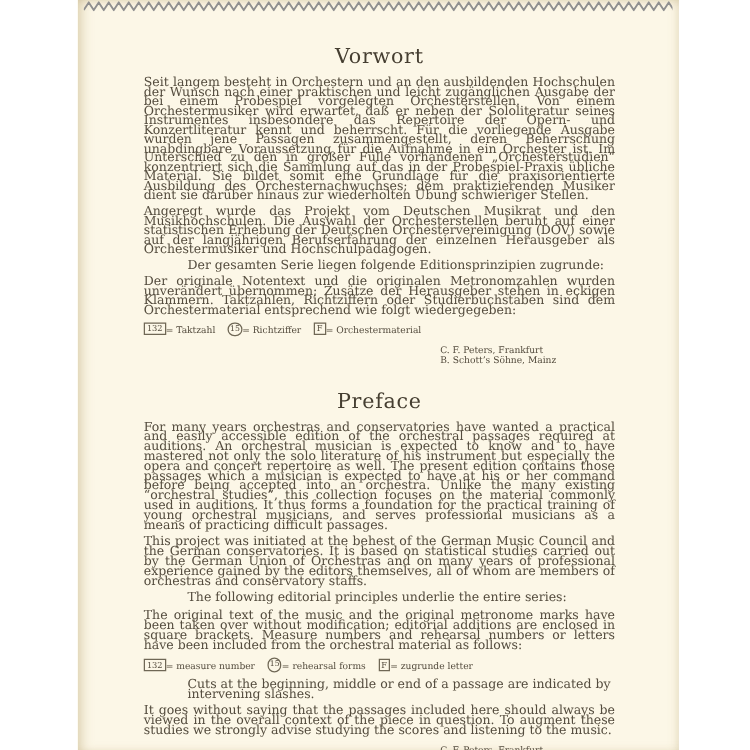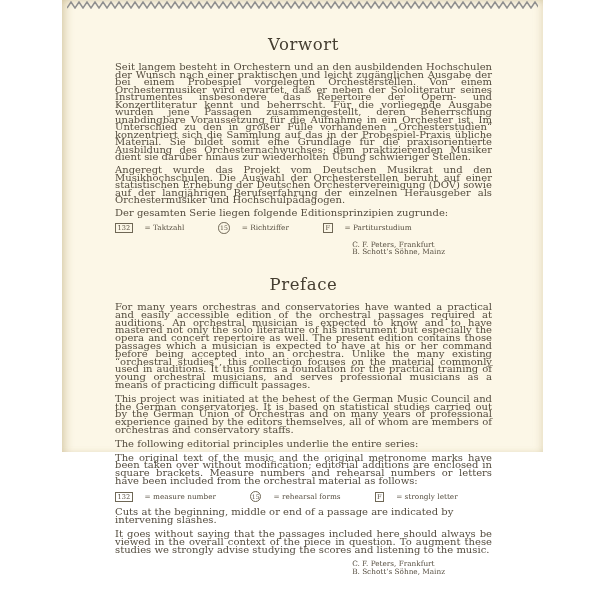--- a/index.html
+++ b/index.html
@@ -4,21 +4,21 @@
 <style>
   html,body{margin:0;padding:0;}
   body{
     width:600px;height:600px;
     background:#ffffff;
     font-family:"DejaVu Serif", serif;
     -webkit-font-smoothing:antialiased;
   }
   .canvas{position:relative;width:600px;height:600px;background:#ffffff;overflow:hidden;}
   .page{
-    position:absolute;left:62px;top:0;width:481px;height:452px;
+    position:absolute;left:62px;top:0;width:481px;height:600px;
     background:#fcf7e7;
     box-shadow:
       inset 7px 0 9px -4px rgba(188,168,118,.5),
       inset -5px 0 8px -4px rgba(188,168,118,.35),
       inset 0 6px 8px -5px rgba(188,168,118,.25);
   }
   .zigzag{position:absolute;top:1px;left:5px;width:471px;height:8px;display:block;}
   .content{position:relative;padding:0 51px 0 53px;}
   .title{
     font-size:16.5px;font-weight:normal;letter-spacing:.6px;
@@ -26,25 +26,25 @@
     margin:0 0 9px 0;
   }
   .t-vorwort{padding-top:35px;}
   .t-preface{padding-top:19px;text-align:center;}
   p.body{
     font-size:10px;line-height:7.5px;
     text-align:justify;color:#544c3e;
     margin:0 0 5.5px 0;
   }
   p.body.en{line-height:7.8px;margin-bottom:6px;}
-  p.single{text-align:left;}
+  p.single{text-align:left;margin-left:35px;}
   .legend{
     display:flex;align-items:center;
     font-size:7.3px;color:#544c3e;
-    margin:1px 0 6px 0;gap:12px;
+    margin:1px 0 6px 0;gap:0;
   }
   .legend .gap{width:10px;}
   .boxed{
     display:inline-block;border:0.8px solid #6f6755;
     font-size:6.6px;line-height:8px;padding:0 1.5px;
     color:#544c3e;background:transparent;
   }
   .circled{
     display:inline-block;border:0.8px solid #6f6755;border-radius:50%;
     width:9.5px;height:9.5px;line-height:9.5px;text-align:center;
@@ -66,30 +66,31 @@
       <path id="zz-path" fill="none" stroke="#8f8f8f" stroke-width="1.5" d="M0 7 L4 1 L8 7 L12 1 L16 7 L20 1 L24 7 L28 1 L32 7 L36 1 L40 7 L44 1 L48 7 L52 1 L56 7 L60 1 L64 7 L68 1 L72 7 L76 1 L80 7 L84 1 L88 7 L92 1 L96 7 L100 1 L104 7 L108 1 L112 7 L116 1 L120 7 L124 1 L128 7 L132 1 L136 7 L140 1 L144 7 L148 1 L152 7 L156 1 L160 7 L164 1 L168 7 L172 1 L176 7 L180 1 L184 7 L188 1 L192 7 L196 1 L200 7 L204 1 L208 7 L212 1 L216 7 L220 1 L224 7 L228 1 L232 7 L236 1 L240 7 L244 1 L248 7 L252 1 L256 7 L260 1 L264 7 L268 1 L272 7 L276 1 L280 7 L284 1 L288 7 L292 1 L296 7 L300 1 L304 7 L308 1 L312 7 L316 1 L320 7 L324 1 L328 7 L332 1 L336 7 L340 1 L344 7 L348 1 L352 7 L356 1 L360 7 L364 1 L368 7 L372 1 L376 7 L380 1 L384 7 L388 1 L392 7 L396 1 L400 7 L404 1 L408 7 L412 1 L416 7 L420 1 L424 7 L428 1 L432 7 L436 1 L440 7 L444 1 L448 7 L452 1 L456 7 L460 1 L464 7 L468 1 L472 7"></path>
     </svg>
 
     <div class="content">
 
       <section>
         <h1 class="title t-vorwort">Vorwort</h1>
         <p class="body">Seit langem besteht in Orchestern und an den ausbildenden Hochschulen der Wunsch nach einer praktischen und leicht zugänglichen Ausgabe der bei einem Probespiel vorgelegten Orchesterstellen. Von einem Orchestermusiker wird erwartet, daß er neben der Sololiteratur seines Instrumentes insbesondere das Repertoire der Opern- und Konzertliteratur kennt und beherrscht. Für die vorliegende Ausgabe wurden jene Passagen zusammengestellt, deren Beherrschung unabdingbare Voraussetzung für die Aufnahme in ein Orchester ist. Im Unterschied zu den in großer Fülle vorhandenen „Orchesterstudien“ konzentriert sich die Sammlung auf das in der Probespiel-Praxis übliche Material. Sie bildet somit eine Grundlage für die praxisorientierte Ausbildung des Orchesternachwuchses; dem praktizierenden Musiker dient sie darüber hinaus zur wiederholten Übung schwieriger Stellen.</p>
         <p class="body">Angeregt wurde das Projekt vom Deutschen Musikrat und den Musikhochschulen. Die Auswahl der Orchesterstellen beruht auf einer statistischen Erhebung der Deutschen Orchestervereinigung (DOV) sowie auf der langjährigen Berufserfahrung der einzelnen Herausgeber als Orchestermusiker und Hochschulpädagogen.</p>
         <p class="body single">Der gesamten Serie liegen folgende Editionsprinzipien zugrunde:</p>
+        <p class="body">Der originale Notentext und die originalen Metronomzahlen wurden unverändert übernommen; Zusätze der Herausgeber stehen in eckigen Klammern. Taktzahlen, Richtziffern oder Studierbuchstaben sind dem Orchestermaterial entsprechend wie folgt wiedergegeben:</p>
 
         <div class="legend">
           <span class="boxed">132</span>
           <span>= Taktzahl</span>
           <span class="gap"></span>
           <span class="circled">15</span>
           <span>= Richtziffer</span>
           <span class="gap"></span>
           <span class="boxed">F</span>
-          <span>= Partiturstudium</span>
+          <span>= Orchestermaterial</span>
         </div>
 
 
         <div class="signature sig-de">
           <div>C. F. Peters, Frankfurt</div>
           <div>B. Schott’s Söhne, Mainz</div>
         </div>
       </section>
 
       <section>
@@ -100,21 +101,21 @@
         <p class="body en">The original text of the music and the original metronome marks have been taken over without modification; editorial additions are enclosed in square brackets. Measure numbers and rehearsal numbers or letters have been included from the orchestral material as follows:</p>
 
         <div class="legend">
           <span class="boxed">132</span>
           <span>= measure number</span>
           <span class="gap"></span>
           <span class="circled">15</span>
           <span>= rehearsal forms</span>
           <span class="gap"></span>
           <span class="boxed">F</span>
-          <span>= strongly letter</span>
+          <span>= zugrunde letter</span>
         </div>
 
         <p class="body en single">Cuts at the beginning, middle or end of a passage are indicated by intervening slashes.</p>
         <p class="body en">It goes without saying that the passages included here should always be viewed in the overall context of the piece in question. To augment these studies we strongly advise studying the scores and listening to the music.</p>
 
         <div class="signature">
           <div>C. F. Peters, Frankfurt</div>
           <div>B. Schott’s Söhne, Mainz</div>
         </div>
       </section>

